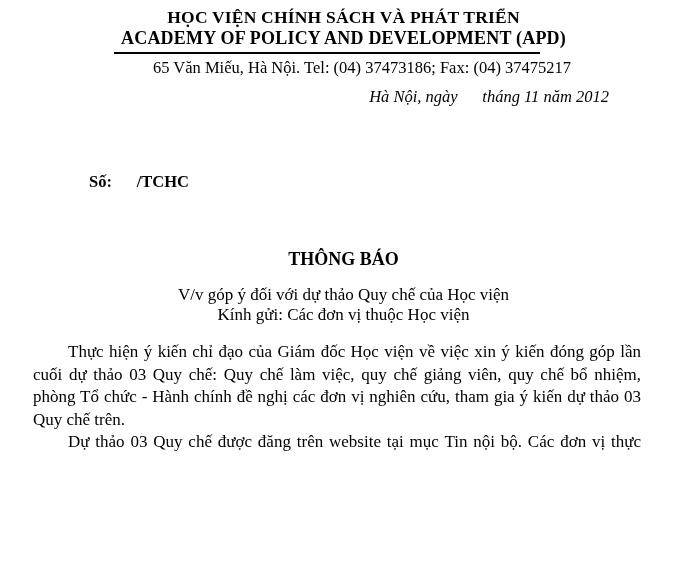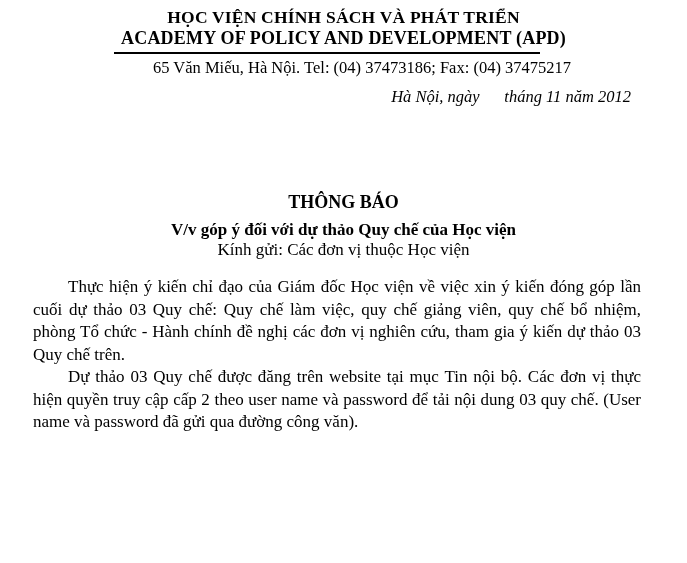--- a/index.html
+++ b/index.html
@@ -39,44 +39,44 @@
   }
   .contact-line {
     text-align: center;
     font-size: 16.5px;
     line-height: 20px;
     padding-left: 37px;
   }
   .date-line {
     margin-top: 9px;
     text-align: right;
-    padding-right: 56px;
+    padding-right: 78px;
     font-style: italic;
     font-size: 16.5px;
     line-height: 20px;
     white-space: pre-wrap;
   }
   .meta-block {
     margin: 27px 0 0 89px;
     font-weight: bold;
     font-size: 16.5px;
     line-height: 19px;
     white-space: pre-wrap;
   }
   .doc-title {
     margin-top: 20px;
     text-align: center;
     font-weight: bold;
     font-size: 18px;
     line-height: 20px;
   }
   .doc-subtitle {
-    margin-top: 8px;
+    margin-top: 16px;
     text-align: center;
-    font-weight: bold;
+    font-weight: normal;
     font-size: 17px;
     line-height: 20px;
   }
   .salutation {
     text-align: center;
     font-size: 17px;
     line-height: 20px;
   }
   .body-text {
     margin: 16px 46px 0 33px;
@@ -98,20 +98,21 @@
 
   <div class="org-name-en">ACADEMY OF POLICY AND DEVELOPMENT (APD)</div>
 
   <div class="header-rule"></div>
 
   <div class="contact-line">65 Văn Miếu, Hà Nội. Tel: (04) 37473186; Fax: (04) 37475217</div>
 
   <div class="date-line">Hà Nội, ngày      tháng 11 năm 2012</div>
 
   <div class="meta-block">
+    <div>Số:      /TCHC</div>
   </div>
 
   <div class="doc-title">THÔNG BÁO</div>
 
   <div class="doc-subtitle">V/v góp ý đối với dự thảo Quy chế của Học viện</div>
 
   <div class="salutation">Kính gửi: Các đơn vị thuộc Học viện</div>
 
   <div class="body-text">
     <p>Thực hiện ý kiến chỉ đạo của Giám đốc Học viện về việc xin ý kiến đóng góp lần cuối dự thảo 03 Quy chế: Quy chế làm việc, quy chế giảng viên, quy chế bổ nhiệm, phòng Tổ chức - Hành chính đề nghị các đơn vị nghiên cứu, tham gia ý kiến dự thảo 03 Quy chế trên.</p>

